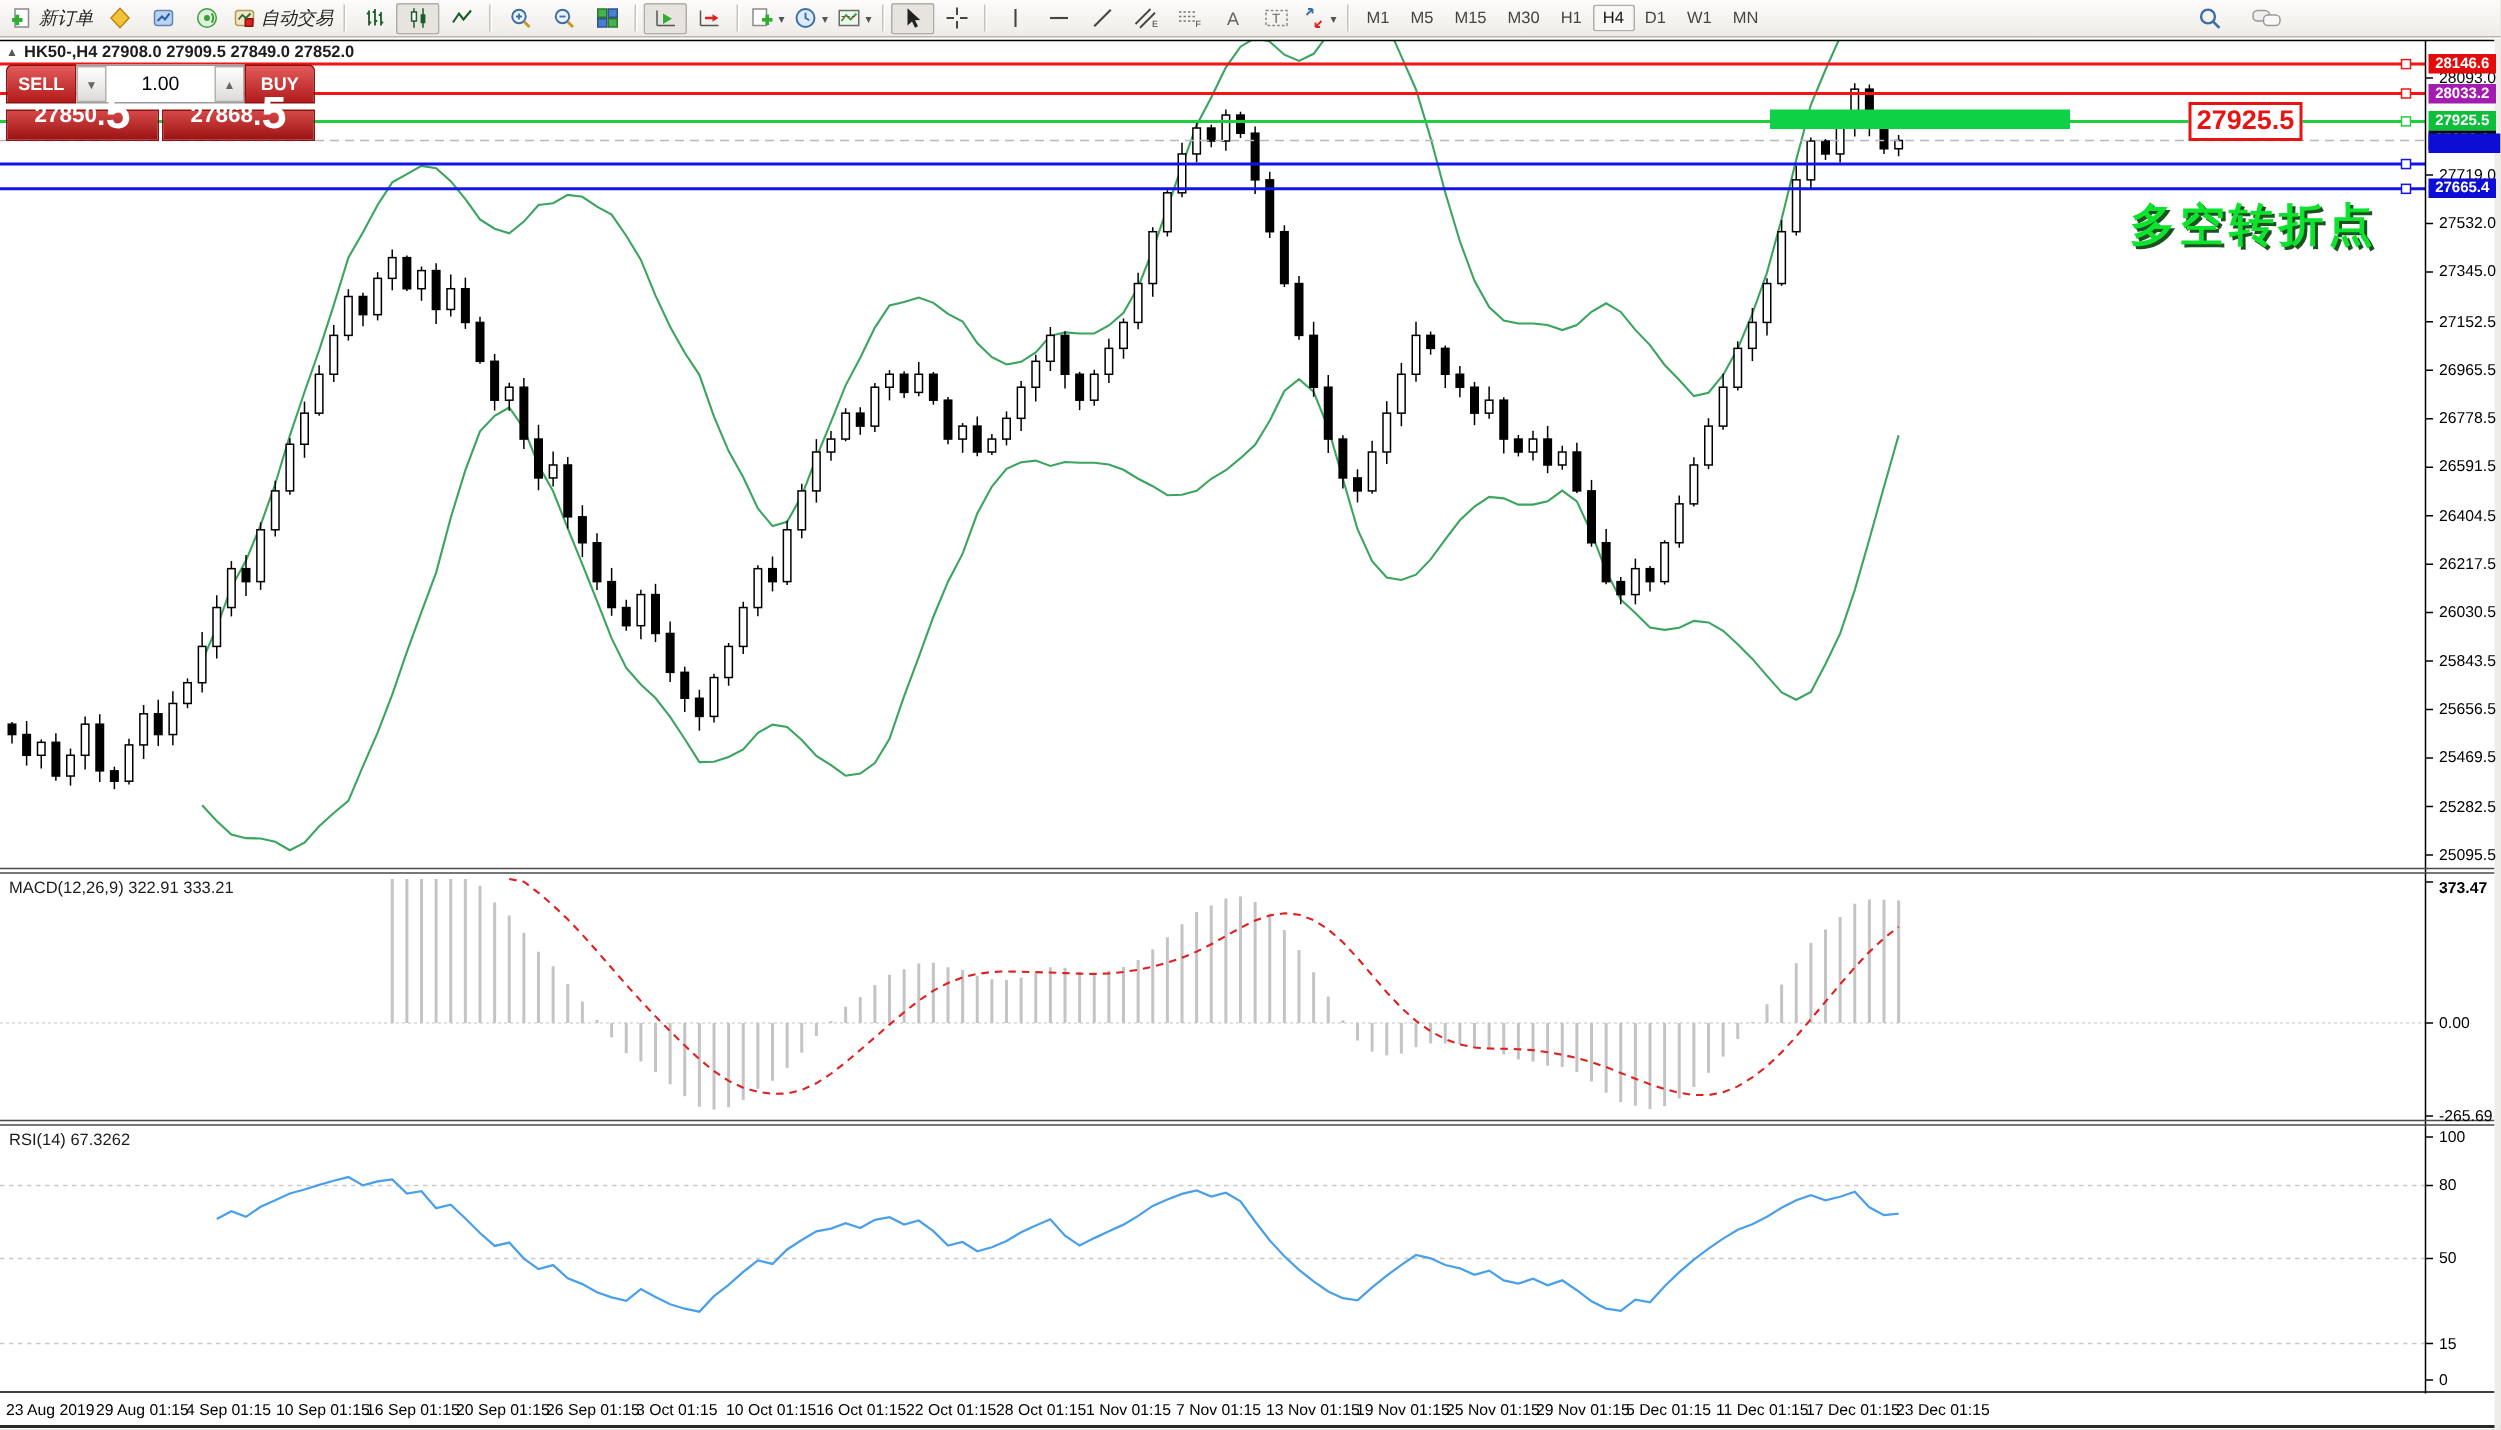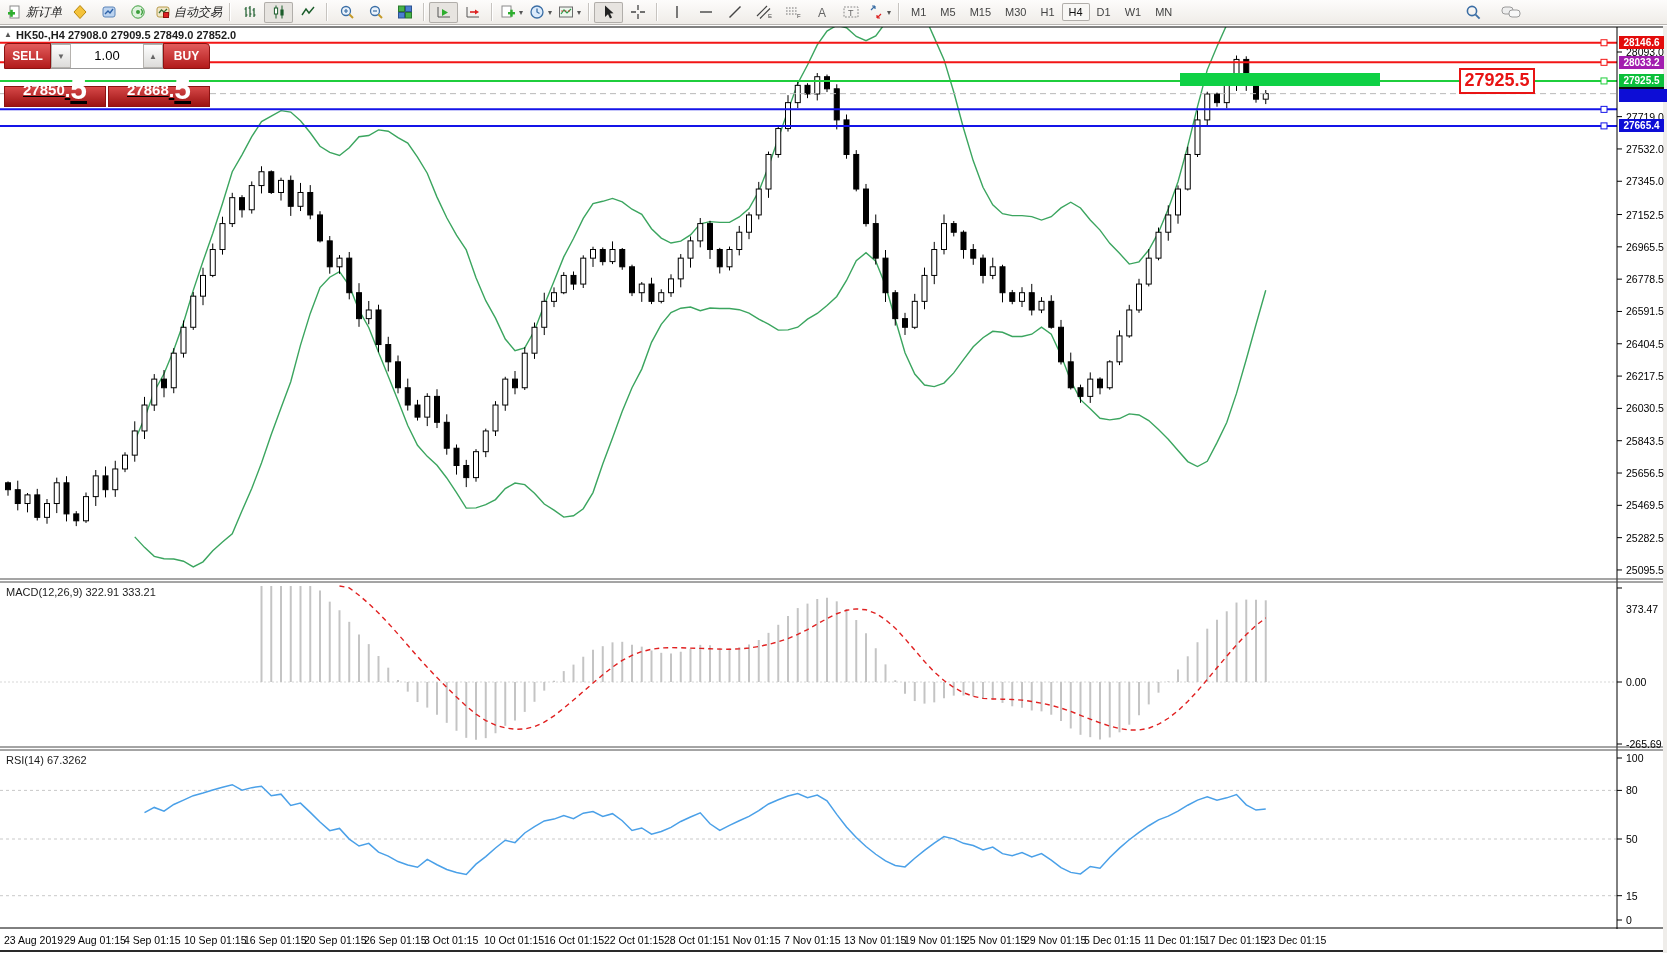--- a/index.html
+++ b/index.html
@@ -30,21 +30,21 @@
   .ocp-top{display:flex;height:26px;}
   .oc-side{width:47px;color:#fff;font-size:12px;font-weight:bold;display:flex;align-items:center;
            justify-content:center;background:linear-gradient(#e25b5b,#b21b1b);
            border:1px solid #8d1212;box-sizing:border-box;}
   .oc-sell{border-radius:4px 0 0 0;}
   .oc-buy{border-radius:0 4px 0 0;}
   .oc-vol{flex:1;display:flex;background:#fff;border-top:1px solid #9c9c9c;border-bottom:1px solid #9c9c9c;}
   .vol-btn{width:20px;display:flex;align-items:center;justify-content:center;font-size:8px;color:#666;
            background:linear-gradient(#fefefe,#dddcda);border:1px solid #b5b2ae;box-sizing:border-box;}
   .vol-val{flex:1;text-align:center;font-size:13px;line-height:24px;color:#000;}
-  .ocp-bottom{display:flex;gap:2px;height:21px;margin-top:17px;text-decoration:underline;}
+  .ocp-bottom{display:flex;gap:2px;height:21px;margin-top:4px;}
   .price-box{flex:1;background:linear-gradient(#d64848,#9c1212);border:1px solid #8d1212;
              box-sizing:border-box;color:#fff;display:flex;align-items:flex-end;
              justify-content:center;padding-bottom:3px;}
   .pm{font-size:15px;font-weight:bold;line-height:26px;}
   .pd{font-size:20px;font-weight:bold;line-height:26px;}
   .pb{font-size:30px;font-weight:bold;line-height:28px;}
   
   .plabel{position:absolute;left:1619px;width:45px;height:13px;font-size:10px;font-weight:bold;
           color:#fff;text-align:center;line-height:13px;z-index:20;}
   .ptick{position:absolute;left:1626px;font-size:10.5px;color:#000;height:12px;line-height:12px;z-index:10;}
@@ -720,20 +720,21 @@
       <div class="price-box">
         <span class="pm">27868</span>
           <span class="pd">.</span>
           <span class="pb">5</span>
       </div>
     </div>
   </div>
 
   <div class="zone" id="green-zone" style="left: 1180px; top: 72.944px; width: 200px; height: 13px;"></div>
   <div class="callout" id="callout" style="left: 1459px; top: 67.944px;">27925.5</div>
+  <div class="cn-note">多空转折点</div>
 
   <div class="ind-label" style="top:586px">MACD(12,26,9) 322.91 333.21</div>
   <div class="ind-label" style="top:754px">RSI(14) 67.3262</div>
 
   <div id="price-axis">
       <div class="ptick" style="top: 46px;">28093.0</div>
       <div class="ptick" style="top: 110.627px;">27719.0</div>
       <div class="ptick" style="top: 142.941px;">27532.0</div>
       <div class="ptick" style="top: 175.254px;">27345.0</div>
       <div class="ptick" style="top: 208.518px;">27152.5</div>
@@ -741,21 +742,21 @@
       <div class="ptick" style="top: 273.146px;">26778.5</div>
       <div class="ptick" style="top: 305.459px;">26591.5</div>
       <div class="ptick" style="top: 337.773px;">26404.5</div>
       <div class="ptick" style="top: 370.086px;">26217.5</div>
       <div class="ptick" style="top: 402.4px;">26030.5</div>
       <div class="ptick" style="top: 434.714px;">25843.5</div>
       <div class="ptick" style="top: 467.027px;">25656.5</div>
       <div class="ptick" style="top: 499.341px;">25469.5</div>
       <div class="ptick" style="top: 531.654px;">25282.5</div>
       <div class="ptick" style="top: 563.968px;">25095.5</div>
-      <div class="ptick" style="top: 603px;">373.47</div>
+      <div class="ptick" style="top: 586px; font-weight: bold;">373.47</div>
       <div class="ptick" style="top: 676px;">0.00</div>
       <div class="ptick" style="top: 738px;">-265.69</div>
       <div class="ptick" style="top: 752px;">100</div>
       <div class="ptick" style="top: 784.4px;">80</div>
       <div class="ptick" style="top: 833px;">50</div>
       <div class="ptick" style="top: 889.7px;">15</div>
       <div class="ptick" style="top: 914px;">0</div>
       <div class="plabel" style="top: 36.2379px; background: rgb(227, 11, 11);">28146.6</div>
       <div class="plabel" style="top: 55.8334px; background: #a21caf;">28033.2</div>
       <div class="plabel" style="top: 74.444px; background: rgb(11, 191, 58);">27925.5</div>

